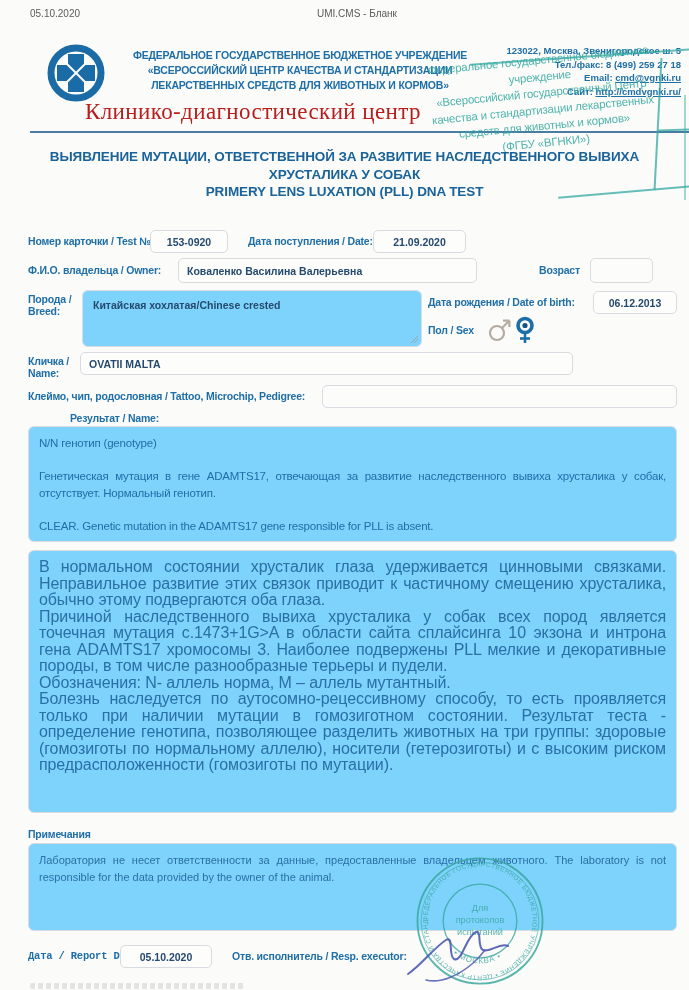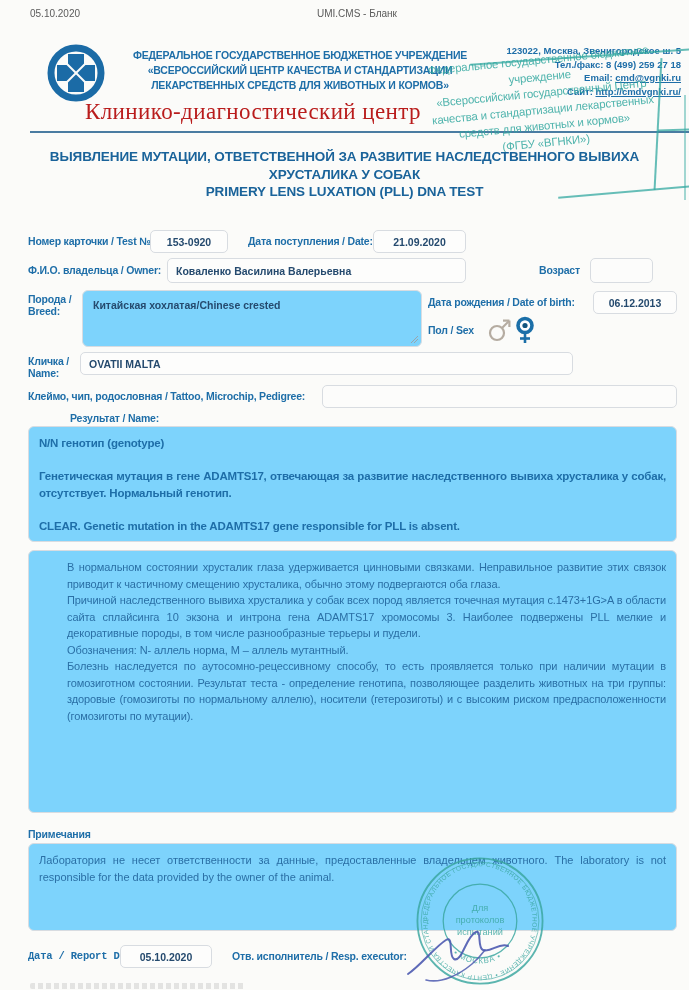--- a/index.html
+++ b/index.html
@@ -20,22 +20,22 @@
   .oseg{background:rgba(51,168,160,.75);}
   
   .doc-title{left:24px;right:24px;text-align:center;font-weight:700;font-size:13.5px;line-height:17.5px;color:#1a639a;letter-spacing:-0.1px;}
   
   .lbl{font-weight:700;font-size:10.5px;color:#1e6ea8;letter-spacing:-0.2px;white-space:nowrap;}
   .box{border:1.5px solid #d8dce1;border-radius:5px;background:#fdfdfc;font-weight:700;font-size:10.5px;
        color:#254a6e;display:flex;align-items:center;box-sizing:border-box;padding:0 8px;}
   .box.center{justify-content:center;}
   .box.empty{background:#fcfcfb;}
   .bigbox{border:1.5px solid #d8dce1;border-radius:6px;background:#7dd3fc;box-sizing:border-box;padding:8px 10px;}
-  .result-text{font-weight:700;font-size:11.5px;line-height:17px;color:#1e6ea8;text-align:justify;letter-spacing:-0.2px;}
-  .info-text{font-weight:400;font-size:11px;line-height:16.5px;color:#2a6fa5;text-align:justify;letter-spacing:-0.1px;margin-left:28px;}
+  .result-text{font-weight:400;font-size:11.5px;line-height:17px;color:#1e6ea8;text-align:justify;letter-spacing:-0.2px;}
+  .info-text{font-weight:400;font-size:16px;line-height:16.5px;color:#2a6fa5;text-align:justify;letter-spacing:-0.1px;}
   .info-text p{margin:0;}
   .notes-text{font-weight:400;font-size:11px;line-height:16.5px;color:#2a6fa5;text-align:justify;}
   .gap{height:16px;}
   
   .faint{height:6px;opacity:.18;background:repeating-linear-gradient(90deg,#777 0 5px,transparent 5px 8px);border-radius:2px;}
   svg{display:block;}
 </style>
 </head>
 <body>
 
@@ -94,21 +94,21 @@
     <div>ХРУСТАЛИКА У СОБАК</div>
     <div>PRIMERY LENS LUXATION (PLL) DNA TEST</div>
   </div>
 
   <div class="abs lbl" style="left:28px;top:235px;">Номер карточки / Test №:</div>
   <div class="abs box center" style="left:150px;top:230px;width:78px;height:23px;">153-0920</div>
   <div class="abs lbl" style="left:248px;top:235px;">Дата поступления / Date:</div>
   <div class="abs box center" style="left:373px;top:230px;width:93px;height:23px;">21.09.2020</div>
 
   <div class="abs lbl" style="left:28px;top:264px;">Ф.И.О. владельца / Owner:</div>
-  <div class="abs box" style="left:167px;top:258px;width:299px;height:25px;">Коваленко Василина Валерьевна</div>
+  <div class="abs box" style="left:178px;top:258px;width:299px;height:25px;">Коваленко Василина Валерьевна</div>
   <div class="abs lbl" style="left:539px;top:264px;">Возраст</div>
   <div class="abs box empty" style="left:590px;top:258px;width:63px;height:25px;"></div>
 
   <div class="abs lbl" style="left:28px;top:293px;">
     <div>Порода /</div>
     <div>Breed:</div>
   </div>
   <div class="abs bigbox" style="left:82px;top:290px;width:340px;height:57px;font-weight:700;font-size:10.5px;color:#254a6e;">
     <span>Китайская хохлатая/Chinese crested</span>
     <svg width="9" height="9" style="position:absolute;right:2px;bottom:2px;">

